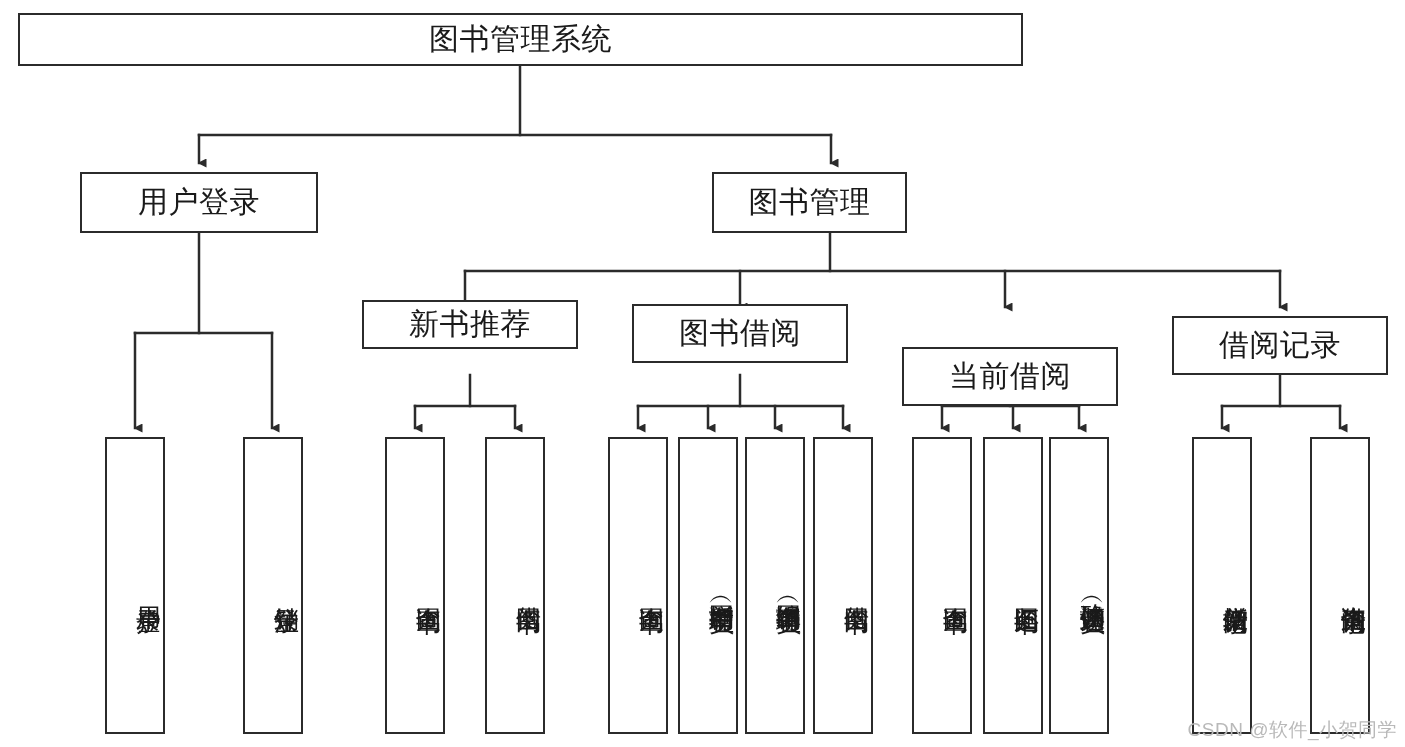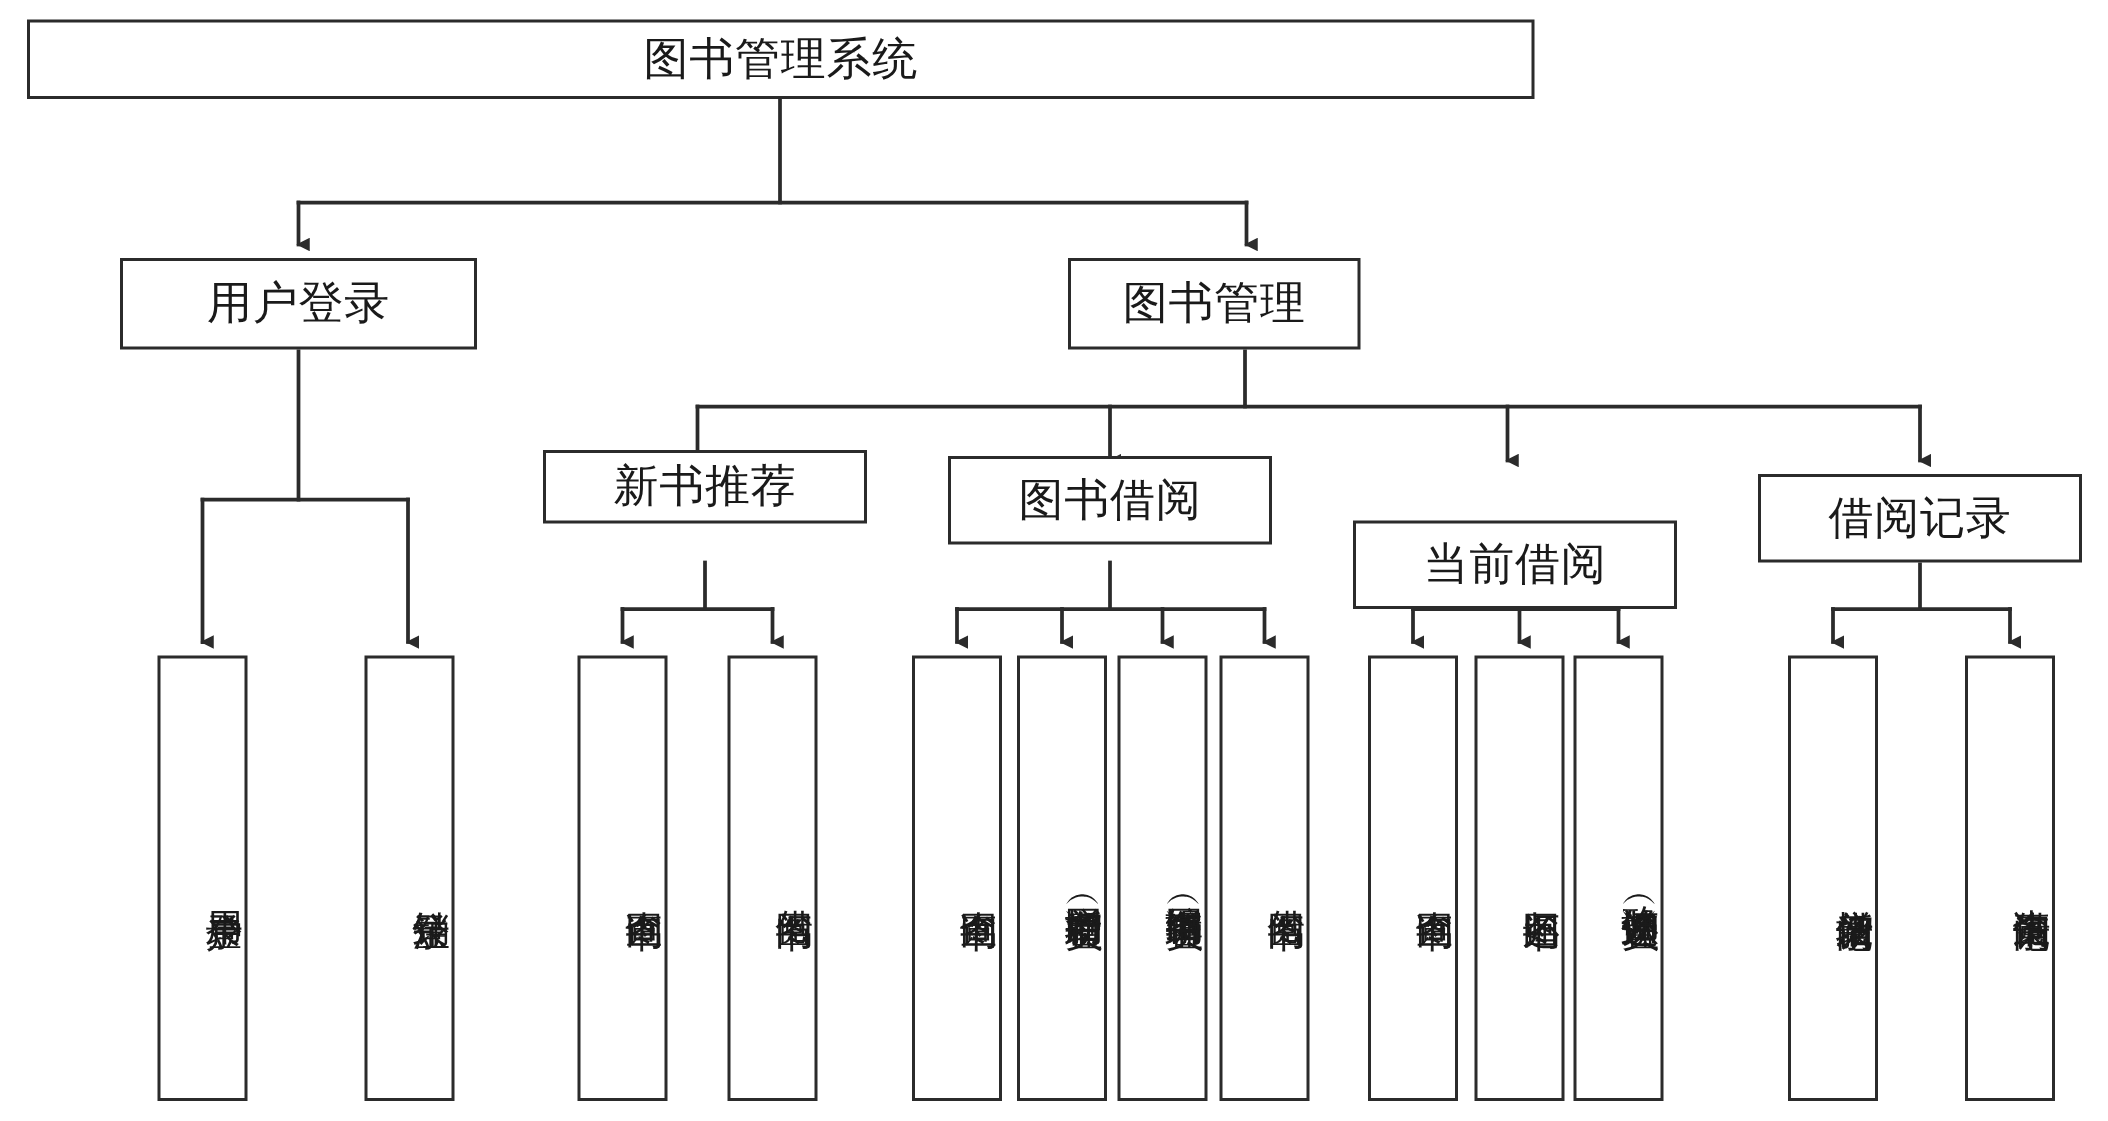--- a/index.html
+++ b/index.html
@@ -198,13 +198,14 @@
   <div class="node node-v" id="n-lf-10" style="left: 1049px; top: 437px; width: 60px; height: 297px;">
     <span class="vtext">确认归还（管理员）</span>
   </div>
   <div class="node node-v" id="n-lf-11" style="left: 1192px; top: 437px; width: 60px; height: 297px;">
     <span class="vtext">新增借阅记录</span>
   </div>
   <div class="node node-v" id="n-lf-12" style="left: 1310px; top: 437px; width: 60px; height: 297px;">
     <span class="vtext">查询借阅记录</span>
   </div>
 
+  <div class="watermark">CSDN @软件_小贺同学</div>
 </div>
 
 </body></html>

